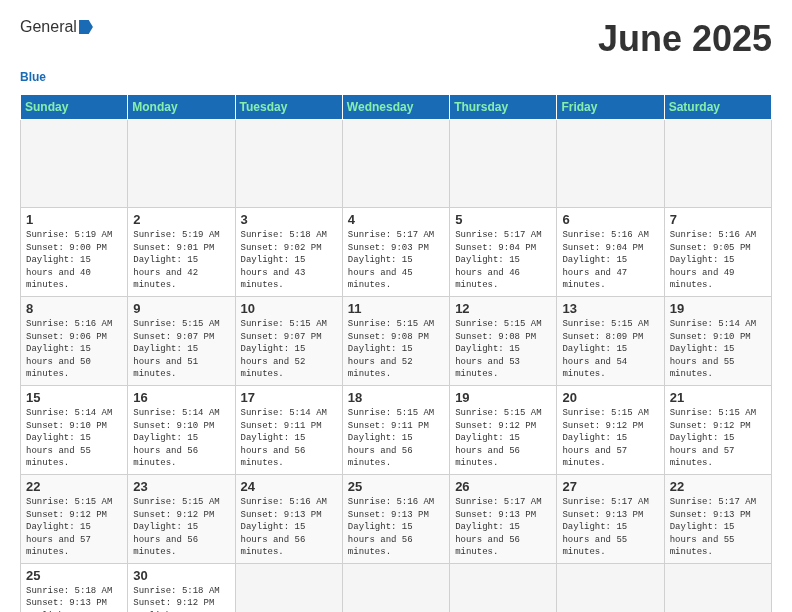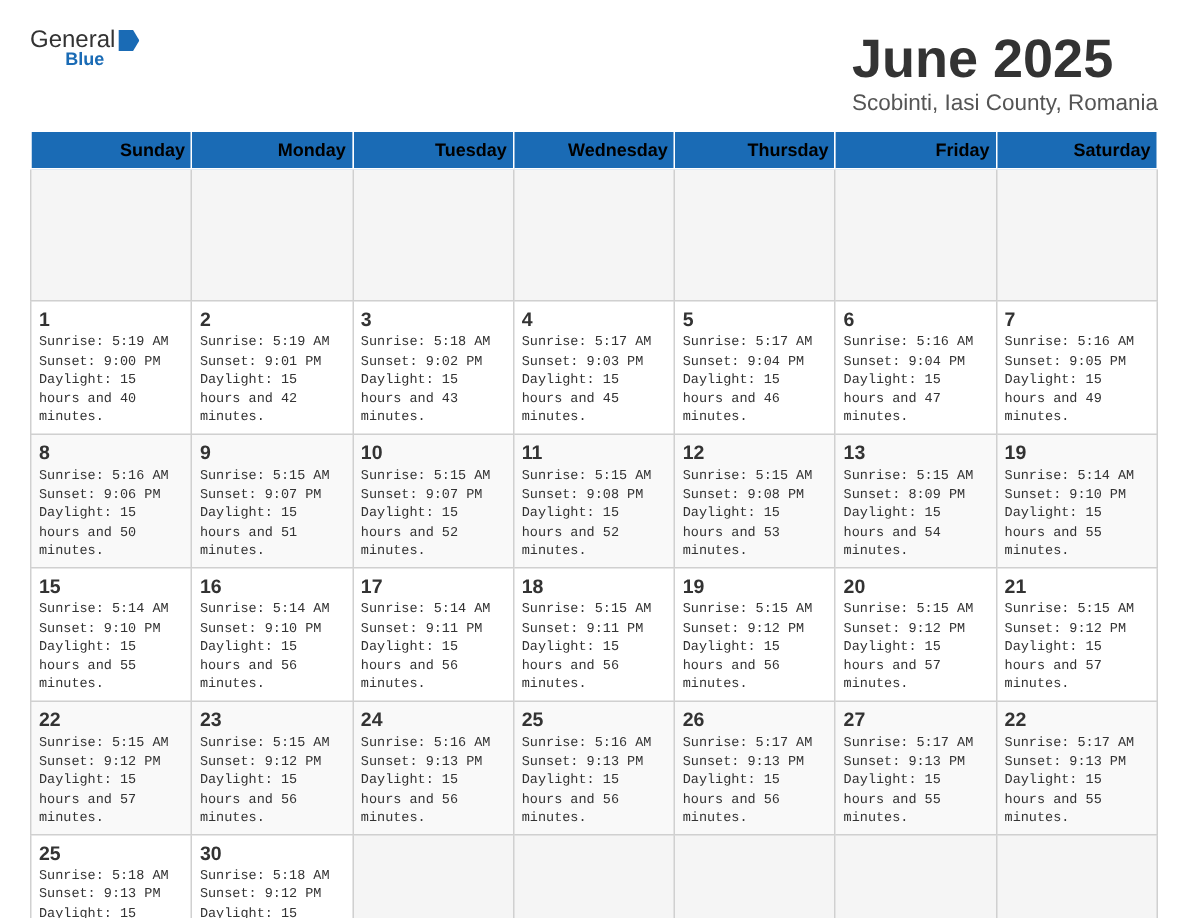--- a/index.html
+++ b/index.html
@@ -18,55 +18,56 @@
     }
     .header {
       display: flex;
       justify-content: space-between;
       align-items: flex-start;
       margin-bottom: 10px;
     }
     .logo {
       display: flex;
       flex-direction: column;
-      align-items: center;
+      align-items: flex-start;
+      gap: 38px;
     }
     .logo-general { color: #333; }
     .logo-icon {
       display: inline-block;
       width: 14px;
       height: 14px;
       background: #1a6bb5;
       clip-path: polygon(0 0, 70% 0, 100% 50%, 70% 100%, 0 100%);
       margin-left: 2px;
     }
     .logo-line1 { display: flex; align-items: center; }
     .logo-line2 { color: #1a6bb5; font-size: 12px; font-weight: bold; margin-top: -4px; }
-    .title-block { }
+    .title-block { text-align: right; }
     .month-title {
       font-size: 36px;
       font-weight: bold;
       color: #333;
     }
     .location {
       font-size: 15px;
       color: #555;
     }
     .calendar {
       width: 100%;
       border-collapse: collapse;
       table-layout: fixed;
     }
     .calendar th {
       background: #1a6bb5;
-      color: #000000;
+      color: #86efac;
       font-size: 12px;
       font-weight: bold;
       padding: 5px 4px;
-      text-align: right;
+      text-align: left;
       border: 1px solid #fff;
     }
     .calendar td {
       border: 1px solid #d0d0d0;
       vertical-align: top;
       padding: 4px 5px 4px 5px;
       font-size: 9.5px;
       color: #333;
       background: #fff;
       height: 88px;
@@ -98,21 +99,20 @@
   <div class="header">
     <div class="logo">
       <div class="logo-line1">
         <span class="logo-general">General</span>
         <span class="logo-icon"></span>
       </div>
       <div class="logo-line2">Blue</div>
     </div>
     <div class="title-block">
       <div class="month-title">June 2025</div>
-      <div class="location">Scobinti, Iasi County, Romania</div>
     </div>
   </div>
 
   <table class="calendar">
     <thead>
       <tr>
         <th>Sunday</th>
         <th>Monday</th>
         <th>Tuesday</th>
         <th>Wednesday</th>

